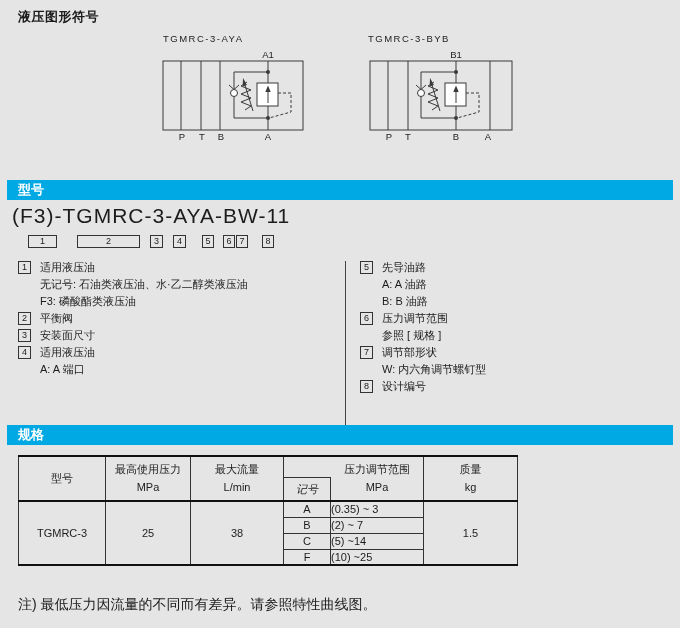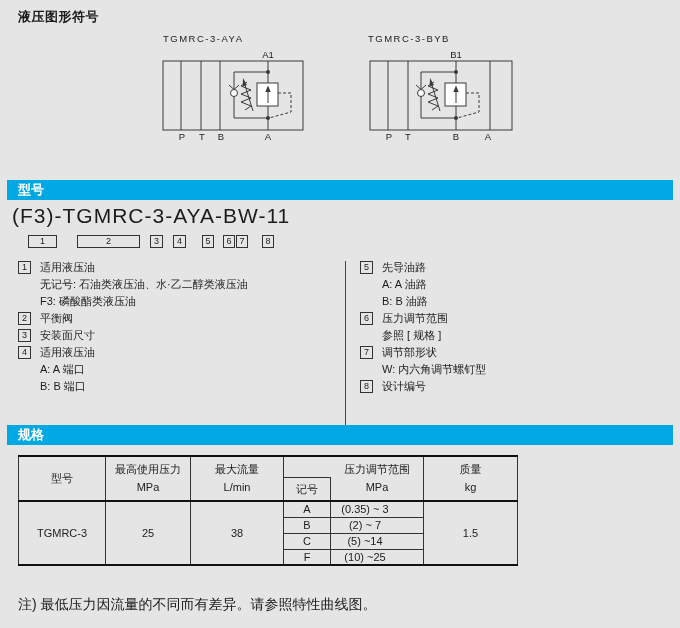--- a/index.html
+++ b/index.html
@@ -48,25 +48,25 @@
   .cont { padding-left:22px;text-align:center; }
   .vdiv { position:absolute; left:345px; top:261px; width:1px; height:170px; background:#444; }
 
   table.spec { position:absolute; left:18px; top:455px; border-collapse:collapse;
                table-layout:fixed; font-size:11px; }
   table.spec th, table.spec td { border:1px solid #333; text-align:center; padding:0;
                font-weight:normal; }
   table.spec thead th { height:45px; border-top:2px solid #111; border-bottom:2px solid #111;
                line-height:1.55; }
   table.spec td { height:16px; }
-  table.spec td.range-val { text-align:center; padding-right:24px; }
+  table.spec td.range-val { text-align:left; padding-right:24px; }
   table.spec .range-hdr { position:relative; }
   table.spec .range-title { padding-left:47px; }
   table.spec .kigo { position:absolute; left:0; bottom:0; width:47px; height:23px;
-               border-top:1px solid #333; border-right:1px solid #333; line-height:22px; }
+               border-top:1px solid #333; border-right:1px solid #333; line-height:22px;font-style:italic; }
   table.spec td.tall { border-bottom:2px solid #111; }
   table.spec tr.brow td { border-bottom:2px solid #111; }
 
   .note { position:absolute; left:18px; top:596px; font-size:14px; }
 </style>
 </head>
 <body>
 
 <div class="page">
 
@@ -155,23 +155,20 @@
       <span class="numbox">3</span>
       <span>安装面尺寸</span>
     </div>
     <div class="row">
       <span class="numbox">4</span>
       <span>适用液压油</span>
     </div>
     <div class="row cont">
         <span>A: A 端口</span>
       </div>
-    <div class="row cont">
-        <span>B: B 端口</span>
-      </div>
   </div>
 
   <div class="vdiv"></div>
 
   <div class="list" id="list-right">
     <div class="row">
       <span class="numbox">5</span>
       <span>先导油路</span>
     </div>
     <div class="row cont">

